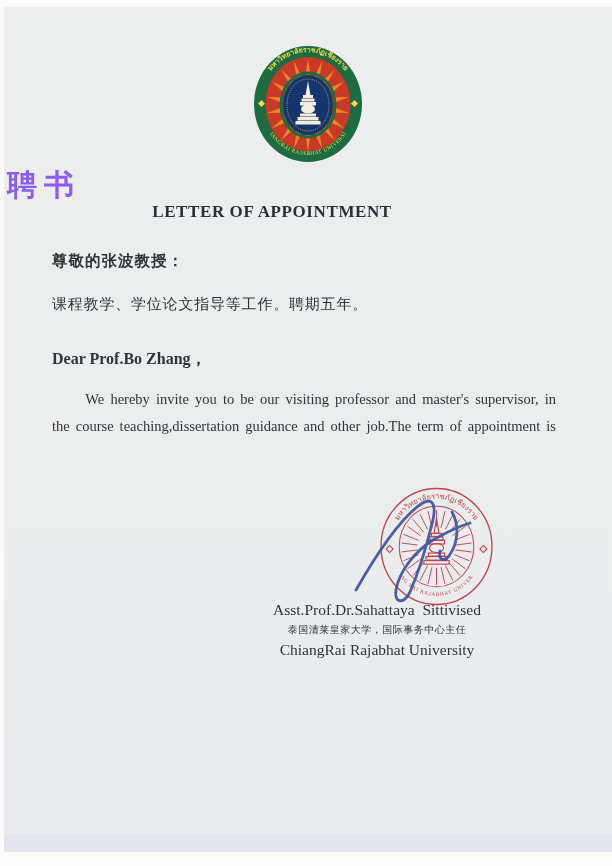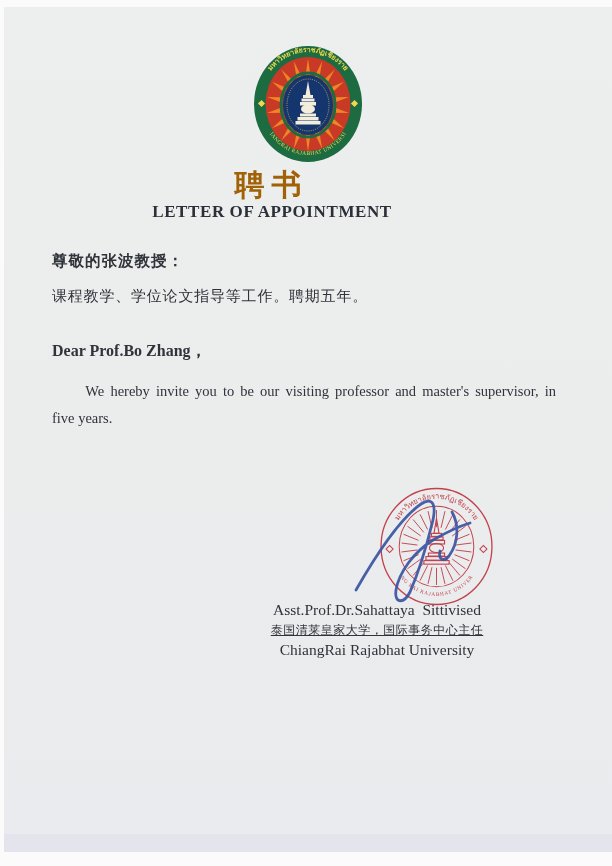--- a/index.html
+++ b/index.html
@@ -19,48 +19,48 @@
     background:#e3e4ec;
   }
   .scan-edge-bottom-white{
     position:absolute;left:0;top:852px;width:612px;height:14px;background:#fbfbfc;
   }
 
   .emblem{position:absolute;left:252px;top:45px;width:112px;height:118px;}
 
   .title-cn{
     position:absolute;left:0;top:168px;width:536px;
-    text-align:center;font-size:30px;font-weight:bold;color:#a16207;
+    font-size:30px;font-weight:bold;color:#8b5cf6;
     letter-spacing:7px;text-indent:7px;line-height:34px;
   }
   .title-en{
     position:absolute;left:0;top:201px;width:544px;
     text-align:center;font-size:17px;font-weight:bold;color:#2a2f38;
     letter-spacing:0.6px;line-height:22px;
   }
 
   .letter{position:absolute;left:52px;top:250px;width:504px;color:#2f333a;}
-  .sal-cn{font-weight:bold;font-size:15.5px;letter-spacing:1px;line-height:22px;margin-bottom:10px;}
+  .sal-cn{font-weight:bold;font-size:15.5px;letter-spacing:1px;line-height:22px;margin-bottom:18px;}
   .body-cn{font-size:15px;letter-spacing:0.8px;line-height:28px;margin-bottom:24px;}
   .body-cn .line.first{text-indent:2em;}
   .sal-en{font-weight:bold;font-size:16px;line-height:22px;margin-top:30px;margin-bottom:16px;}
   .body-en{font-size:14.5px;line-height:27px;}
   .body-en .line{text-align:justify;}
   .body-en .line.stretch{text-align-last:justify;}
   .body-en .line.first{text-indent:2.3em;}
 
   .stamp{position:absolute;left:379px;top:487px;width:115px;height:119px;}
   .signature-svg{position:absolute;left:330px;top:480px;width:180px;height:135px;}
 
   .sig-block{
     position:absolute;right:70px;top:600px;width:330px;
     text-align:right;color:#2f333a;font-size:15.5px;line-height:20px;
   }
   .sig-block .row{white-space:pre-wrap;text-align:center;}
-  .sig-block .cn{font-size:12px;letter-spacing:0.5px;text-decoration:underline;}
+  .sig-block .cn{font-size:10px;letter-spacing:0.5px;}
 </style>
 </head>
 <body>
 
 <div class="scan">
   <div class="paper"></div>
   <div class="scan-edge-bottom-band"></div>
   <div class="scan-edge-bottom-white"></div>
 
   <svg class="emblem" viewBox="0 0 110 118">
@@ -115,21 +115,21 @@
   <div class="title-en">LETTER OF APPOINTMENT</div>
 
   <div class="letter">
     <div class="sal-cn">尊敬的张波教授：</div>
     <div class="body-cn">
       <div class="line">课程教学、学位论文指导等工作。聘期五年。</div>
     </div>
     <div class="sal-en">Dear Prof.Bo Zhang，</div>
     <div class="body-en">
       <div class="line first stretch">We hereby invite you to be our visiting professor and master's supervisor, in</div>
-      <div class="line">five years.</div>
+      <div class="line stretch">the course teaching,dissertation guidance and other job.The term of appointment is</div>
     </div>
   </div>
 
   <svg class="stamp" viewBox="0 0 114 118">
     <ellipse cx="57" cy="59" rx="55" ry="57.5" fill="none" stroke="#c2414c" stroke-width="1.3"></ellipse>
     <ellipse cx="57" cy="59" rx="37" ry="40" fill="none" stroke="#c2414c" stroke-width="1"></ellipse>
     <g id="stamp-rays" transform="translate(57 60) scale(1 1.06)">
         <line x1="0.0" y1="-19.0" x2="0.0" y2="-35.0" stroke="#c2414c" stroke-width="0.9"></line>
         <line x1="4.5" y1="-18.4" x2="8.4" y2="-34.0" stroke="#c2414c" stroke-width="0.9"></line>
         <line x1="8.8" y1="-16.8" x2="16.3" y2="-31.0" stroke="#c2414c" stroke-width="0.9"></line>

